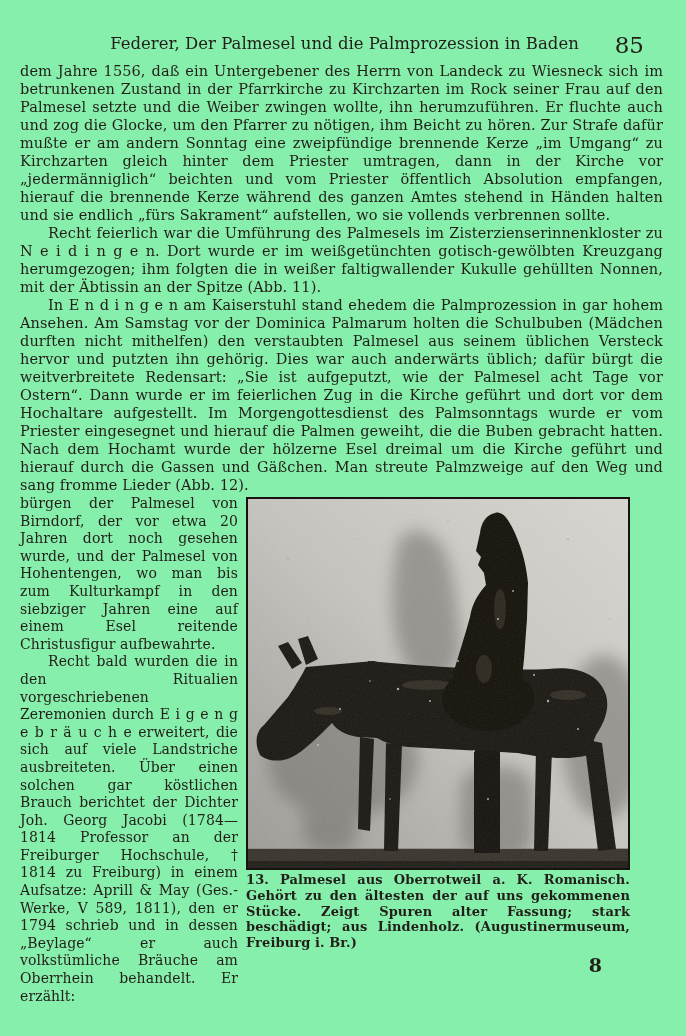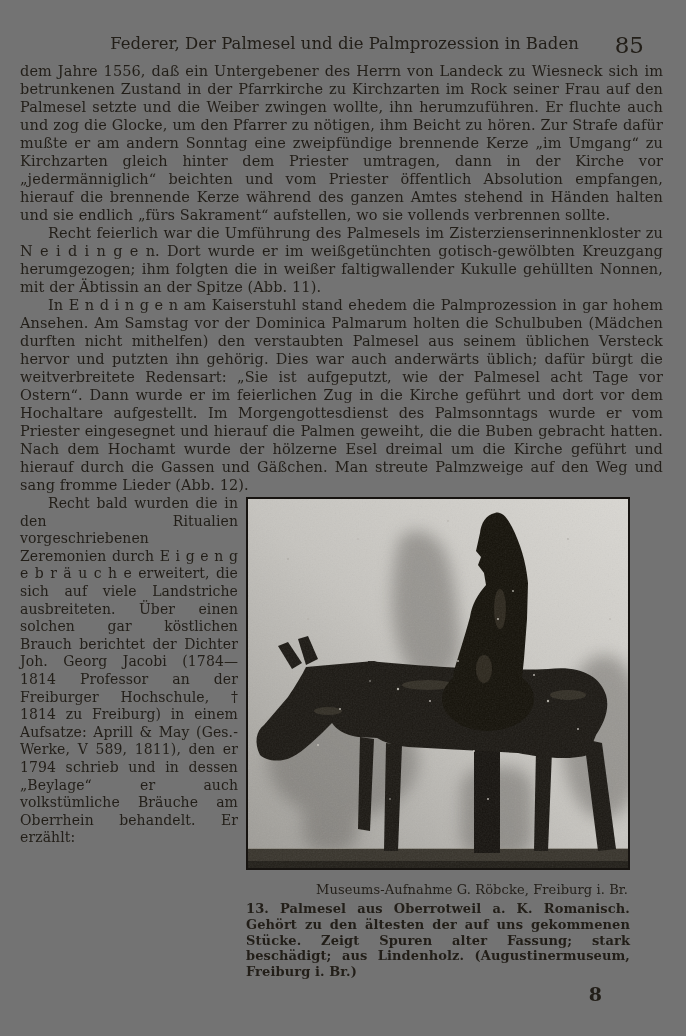--- a/index.html
+++ b/index.html
@@ -4,21 +4,21 @@
 <style>
   html, body {
     margin: 0;
     padding: 0;
     background: #f8f7f3;
   }
   .page {
     position: relative;
     width: 686px;
     height: 1036px;
-    background: #737373;
+    background: #86efac;
     overflow: hidden;
     color: #221e18;
     font-family: "DejaVu Serif", "Liberation Serif", serif;
   }
   
   .page-header {
     position: absolute;
     top: 34px;
     left: 45px;
     right: 42px;
@@ -112,20 +112,21 @@
   </div>
 
   <div class="body-text">
     <p>dem Jahre 1556, daß ein Untergebener des Herrn von Landeck zu Wiesneck sich im betrunkenen Zustand in der Pfarrkirche zu Kirchzarten im Rock seiner Frau auf den Palmesel setzte und die Weiber zwingen wollte, ihn herumzuführen. Er fluchte auch und zog die Glocke, um den Pfarrer zu nötigen, ihm Beicht zu hören. Zur Strafe dafür mußte er am andern Sonntag eine zweipfündige brennende Kerze „im Umgang“ zu Kirchzarten gleich hinter dem Priester umtragen, dann in der Kirche vor „jedermänniglich“ beichten und vom Priester öffentlich Absolution empfangen, hierauf die brennende Kerze während des ganzen Amtes stehend in Händen halten und sie endlich „fürs Sakrament“ aufstellen, wo sie vollends verbrennen sollte.</p>
     <p class="indent">Recht feierlich war die Umführung des Palmesels im Zisterzienserinnenkloster zu N e i d i n g e n. Dort wurde er im weißgetünchten gotisch-gewölbten Kreuzgang herumgezogen; ihm folgten die in weißer faltigwallender Kukulle gehüllten Nonnen, mit der Äbtissin an der Spitze (Abb. 11).</p>
     <p class="indent">In E n d i n g e n am Kaiserstuhl stand ehedem die Palmprozession in gar hohem Ansehen. Am Samstag vor der Dominica Palmarum holten die Schulbuben (Mädchen durften nicht mithelfen) den verstaubten Palmesel aus seinem üblichen Versteck hervor und putzten ihn gehörig. Dies war auch anderwärts üblich; dafür bürgt die weitverbreitete Redensart: „Sie ist aufgeputzt, wie der Palmesel acht Tage vor Ostern“. Dann wurde er im feierlichen Zug in die Kirche geführt und dort vor dem Hochaltare aufgestellt. Im Morgengottesdienst des Palmsonntags wurde er vom Priester eingesegnet und hierauf die Palmen geweiht, die die Buben gebracht hatten. Nach dem Hochamt wurde der hölzerne Esel dreimal um die Kirche geführt und hierauf durch die Gassen und Gäßchen. Man streute Palmzweige auf den Weg und sang fromme Lieder (Abb. 12).</p>
 
     <div class="text-columns">
 
       <div class="left-column">
+        <p>bürgen der Palmesel von Birndorf, der vor etwa 20 Jahren dort noch gesehen wurde, und der Palmesel von Hohentengen, wo man bis zum Kulturkampf in den siebziger Jahren eine auf einem Esel reitende Christusfigur aufbewahrte.</p>
         <p class="indent">Recht bald wurden die in den Ritualien vorgeschriebenen Zeremonien durch E i g e n g e b r ä u c h e erweitert, die sich auf viele Landstriche ausbreiteten. Über einen solchen gar köstlichen Brauch berichtet der Dichter Joh. Georg Jacobi (1784—1814 Professor an der Freiburger Hochschule, † 1814 zu Freiburg) in einem Aufsatze: Aprill &amp; May (Ges.-Werke, V 589, 1811), den er 1794 schrieb und in dessen „Beylage“ er auch volkstümliche Bräuche am Oberrhein behandelt. Er erzählt:</p>
       </div>
 
       <div class="figure-block">
         <div class="photo-frame">
           <svg width="380" height="369" viewBox="0 0 380 369" xmlns="http://www.w3.org/2000/svg">
             <defs>
               <linearGradient id="bg" x1="1" y1="0" x2="0" y2="1">
                 <stop offset="0" stop-color="#d9d7d2"></stop>
                 <stop offset="0.5" stop-color="#c6c4bf"></stop>
@@ -208,21 +209,20 @@
               <circle cx="362" cy="120" r="0.8"></circle>
                 <circle cx="60" cy="120" r="0.8"></circle>
               <circle cx="200" cy="22" r="0.8"></circle>
                 <circle cx="110" cy="40" r="0.7"></circle>
             </g>
 
             <rect x="0" y="0" width="380" height="369" filter="url(#grain)" opacity="0.45"></rect>
           </svg>
         </div>
 
-        <div class="photo-credit">Museums-Aufnahme G. Röbcke, Freiburg i. Br.</div>
         <div class="figure-caption">13. Palmesel aus Oberrotweil a. K. Romanisch. Gehört zu den ältesten der auf uns gekommenen Stücke. Zeigt Spuren alter Fassung; stark beschädigt; aus Lindenholz. (Augustinermuseum, Freiburg i. Br.)</div>
         <div class="sheet-number">8</div>
       </div>
 
     </div>
   </div>
 
 </div>
 
 </body></html>

